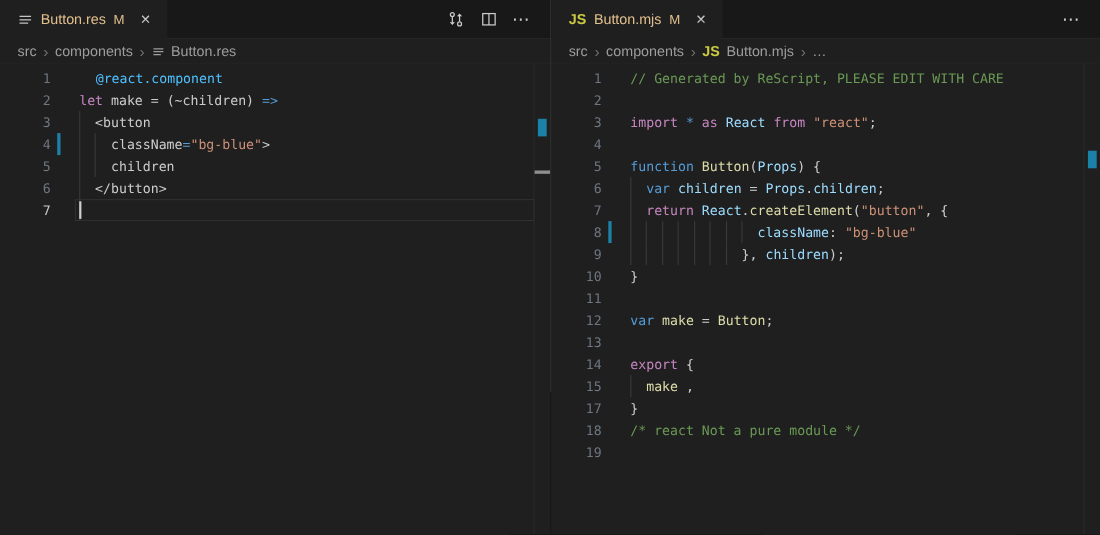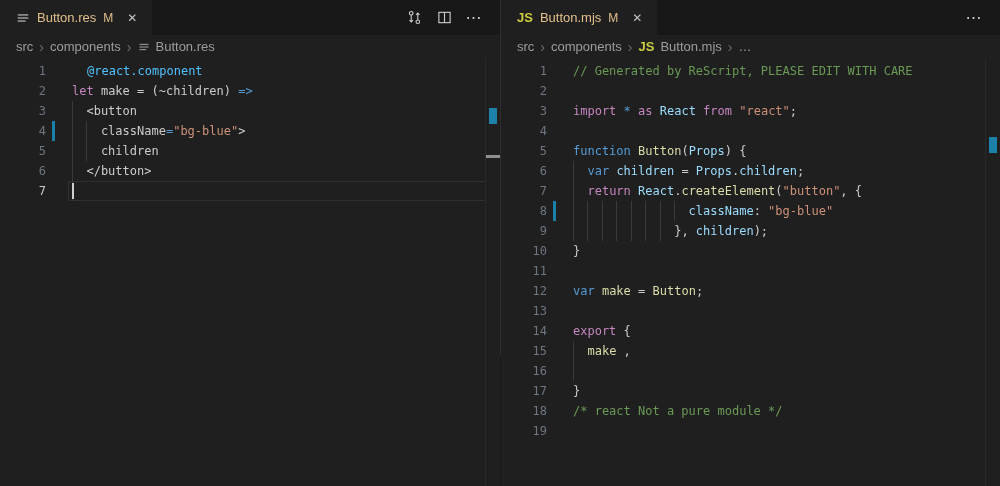--- a/index.html
+++ b/index.html
@@ -170,21 +170,20 @@
           <div class="line"><span class="gutter">6</span><span class="code"><i class="guide" style="left: 0px;"></i><span class="tk-pl">  </span><span class="tk-kwb">var</span><span class="tk-pl"> </span><span class="tk-var">children</span><span class="tk-pl"> = </span><span class="tk-var">Props</span><span class="tk-pl">.</span><span class="tk-var">children</span><span class="tk-pl">;</span></span></div>
           <div class="line"><span class="gutter">7</span><span class="code"><i class="guide" style="left: 0px;"></i><span class="tk-pl">  </span><span class="tk-kw">return</span><span class="tk-pl"> </span><span class="tk-var">React</span><span class="tk-pl">.</span><span class="tk-fn">createElement</span><span class="tk-pl">(</span><span class="tk-str">"button"</span><span class="tk-pl">, {</span></span></div>
           <div class="line"><span class="gutter">8</span><i class="modbar"></i><span class="code"><i class="guide" style="left: 0px;"></i><i class="guide" style="left: 14.44px;"></i><i class="guide" style="left: 28.88px;"></i><i class="guide" style="left: 43.32px;"></i><i class="guide" style="left: 57.76px;"></i><i class="guide" style="left: 72.2px;"></i><i class="guide" style="left: 86.64px;"></i><i class="guide" style="left: 101.08px;"></i><span class="tk-pl">                </span><span class="tk-var">className</span><span class="tk-pl">: </span><span class="tk-str">"bg-blue"</span></span></div>
           <div class="line"><span class="gutter">9</span><span class="code"><i class="guide" style="left: 0px;"></i><i class="guide" style="left: 14.44px;"></i><i class="guide" style="left: 28.88px;"></i><i class="guide" style="left: 43.32px;"></i><i class="guide" style="left: 57.76px;"></i><i class="guide" style="left: 72.2px;"></i><i class="guide" style="left: 86.64px;"></i><span class="tk-pl">              </span><span class="tk-pl">}, </span><span class="tk-var">children</span><span class="tk-pl">);</span></span></div>
           <div class="line"><span class="gutter">10</span><span class="code"><span class="tk-pl">}</span></span></div>
           <div class="line"><span class="gutter">11</span><span class="code"></span></div>
           <div class="line"><span class="gutter">12</span><span class="code"><span class="tk-kwb">var</span><span class="tk-pl"> </span><span class="tk-fn">make</span><span class="tk-pl"> = </span><span class="tk-fn">Button</span><span class="tk-pl">;</span></span></div>
           <div class="line"><span class="gutter">13</span><span class="code"></span></div>
           <div class="line"><span class="gutter">14</span><span class="code"><span class="tk-kw">export</span><span class="tk-pl"> {</span></span></div>
           <div class="line"><span class="gutter">15</span><span class="code"><i class="guide" style="left: 0px;"></i><span class="tk-pl">  </span><span class="tk-fn">make</span><span class="tk-pl"> ,</span></span></div>
-          <div class="line"><span class="gutter">16</span><span class="code"><i class="guide" style="left: 0px;"></i></span></div>
           <div class="line"><span class="gutter">17</span><span class="code"><span class="tk-pl">}</span></span></div>
           <div class="line"><span class="gutter">18</span><span class="code"><span class="tk-com">/* react Not a pure module */</span></span></div>
           <div class="line"><span class="gutter">19</span><span class="code"></span></div>
         </div>
       <div class="ruler-border"></div>
     <i class="ruler-mod" style="top: 79.0406px;"></i>
       </div>
   </section>
 </div>
 

